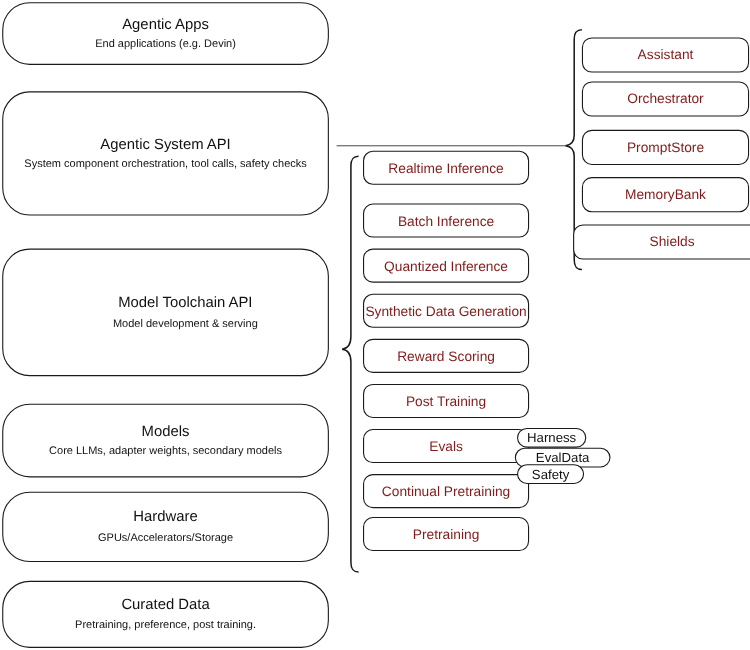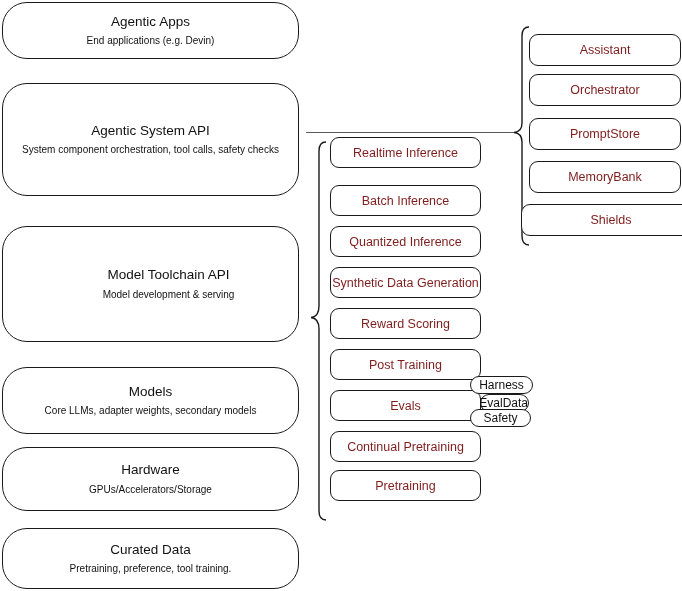--- a/index.html
+++ b/index.html
@@ -63,20 +63,21 @@
   
   .pill {
     position: absolute;
     box-sizing: border-box;
     border: 1.4px solid #1a1a1a;
     border-radius: 999px;
     background: #ffffff;
     display: flex;
     align-items: center;
     justify-content: center;
+    margin-top: 13px;
   }
   .pill span {
     font-size: 12px;
     color: #111111;
     white-space: nowrap;
   }
 
   
   .hline {
     position: absolute;
@@ -120,21 +121,21 @@
     <div class="subtitle">Core LLMs, adapter weights, secondary models</div>
   </div>
 
   <div class="box" style="left:2px; top:447px; width:297px; height:64px;">
     <div class="title">Hardware</div>
     <div class="subtitle">GPUs/Accelerators/Storage</div>
   </div>
 
   <div class="box" style="left:2px; top:528px; width:297px; height:61px;">
     <div class="title">Curated Data</div>
-    <div class="subtitle">Pretraining, preference, tool training.</div>
+    <div class="subtitle">Pretraining, preference, post training.</div>
   </div>
 
   <div class="hline" style="left:306px; top:132px; width:208px;"></div>
 
   <svg class="brace" style="left:308px; top:140px;" width="22" height="382" viewBox="0 0 22 382">
     <path d="M18,2 C12,2 11,6 11,11 L11,166 C11,173 8,177 3,177.5 C8,178 11,182 11,189 L11,371 C11,376 12,380 18,380"></path>
   </svg>
 
   <div class="chip" style="left:330px; top:137px; width:151px; height:31px;">
     <span>Realtime Inference</span>
@@ -160,21 +161,21 @@
   <div class="chip" style="left:330px; top:431px; width:151px; height:31px;">
     <span>Continual Pretraining</span>
   </div>
   <div class="chip" style="left:330px; top:470px; width:151px; height:31px;">
     <span>Pretraining</span>
   </div>
 
   <div class="pill" style="left:470px; top:376px; width:63px; height:18px;">
     <span>Harness</span>
   </div>
-  <div class="pill" style="left:480px; top:394px; width:49px; height:18px;justify-content:flex-end;">
+  <div class="pill" style="left:468px; top:394px; width:87px; height:18px;">
     <span>EvalData</span>
   </div>
   <div class="pill" style="left:470px; top:409px; width:61px; height:18px;">
     <span>Safety</span>
   </div>
 
   <svg class="brace" style="left:511px; top:25px;" width="22" height="222" viewBox="0 0 22 222">
     <path d="M18,2 C12,2 11,6 11,11 L11,98 C11,104 8,107 3,107.5 C8,108 11,111 11,117 L11,211 C11,216 12,220 18,220"></path>
   </svg>
 

